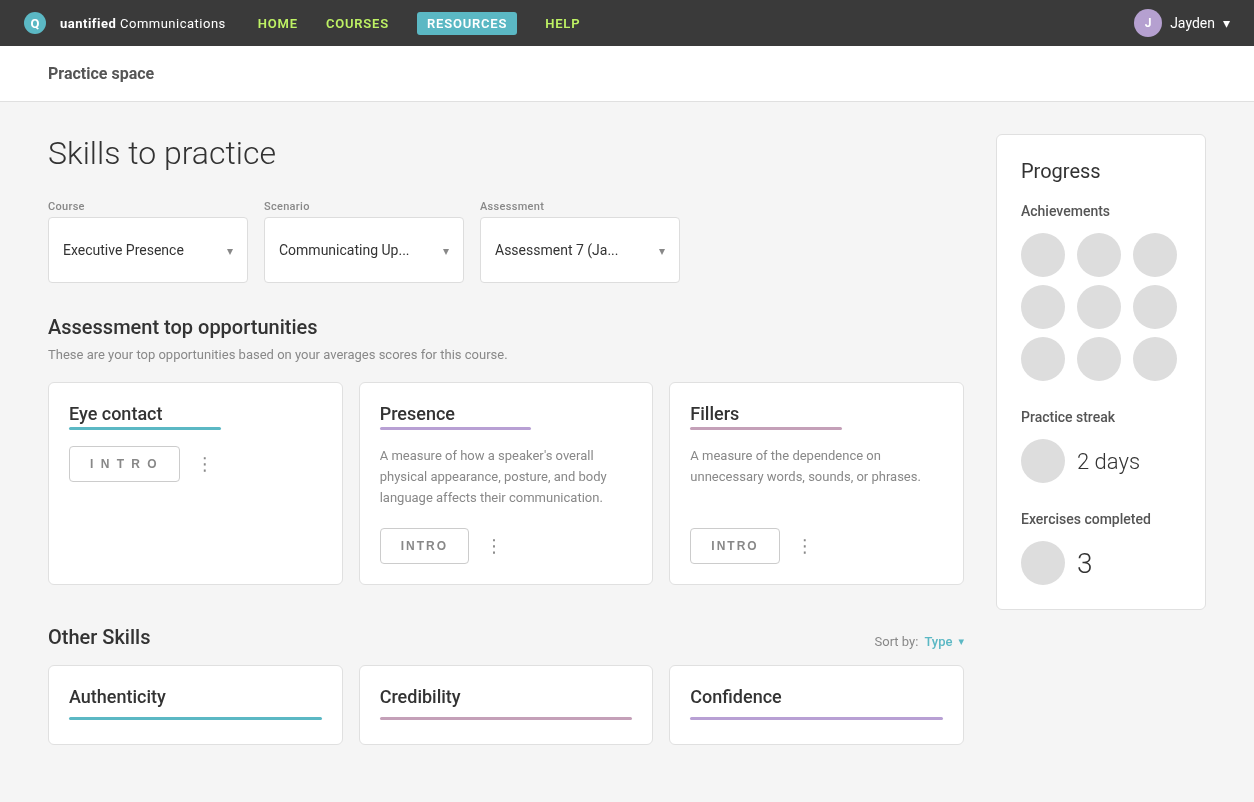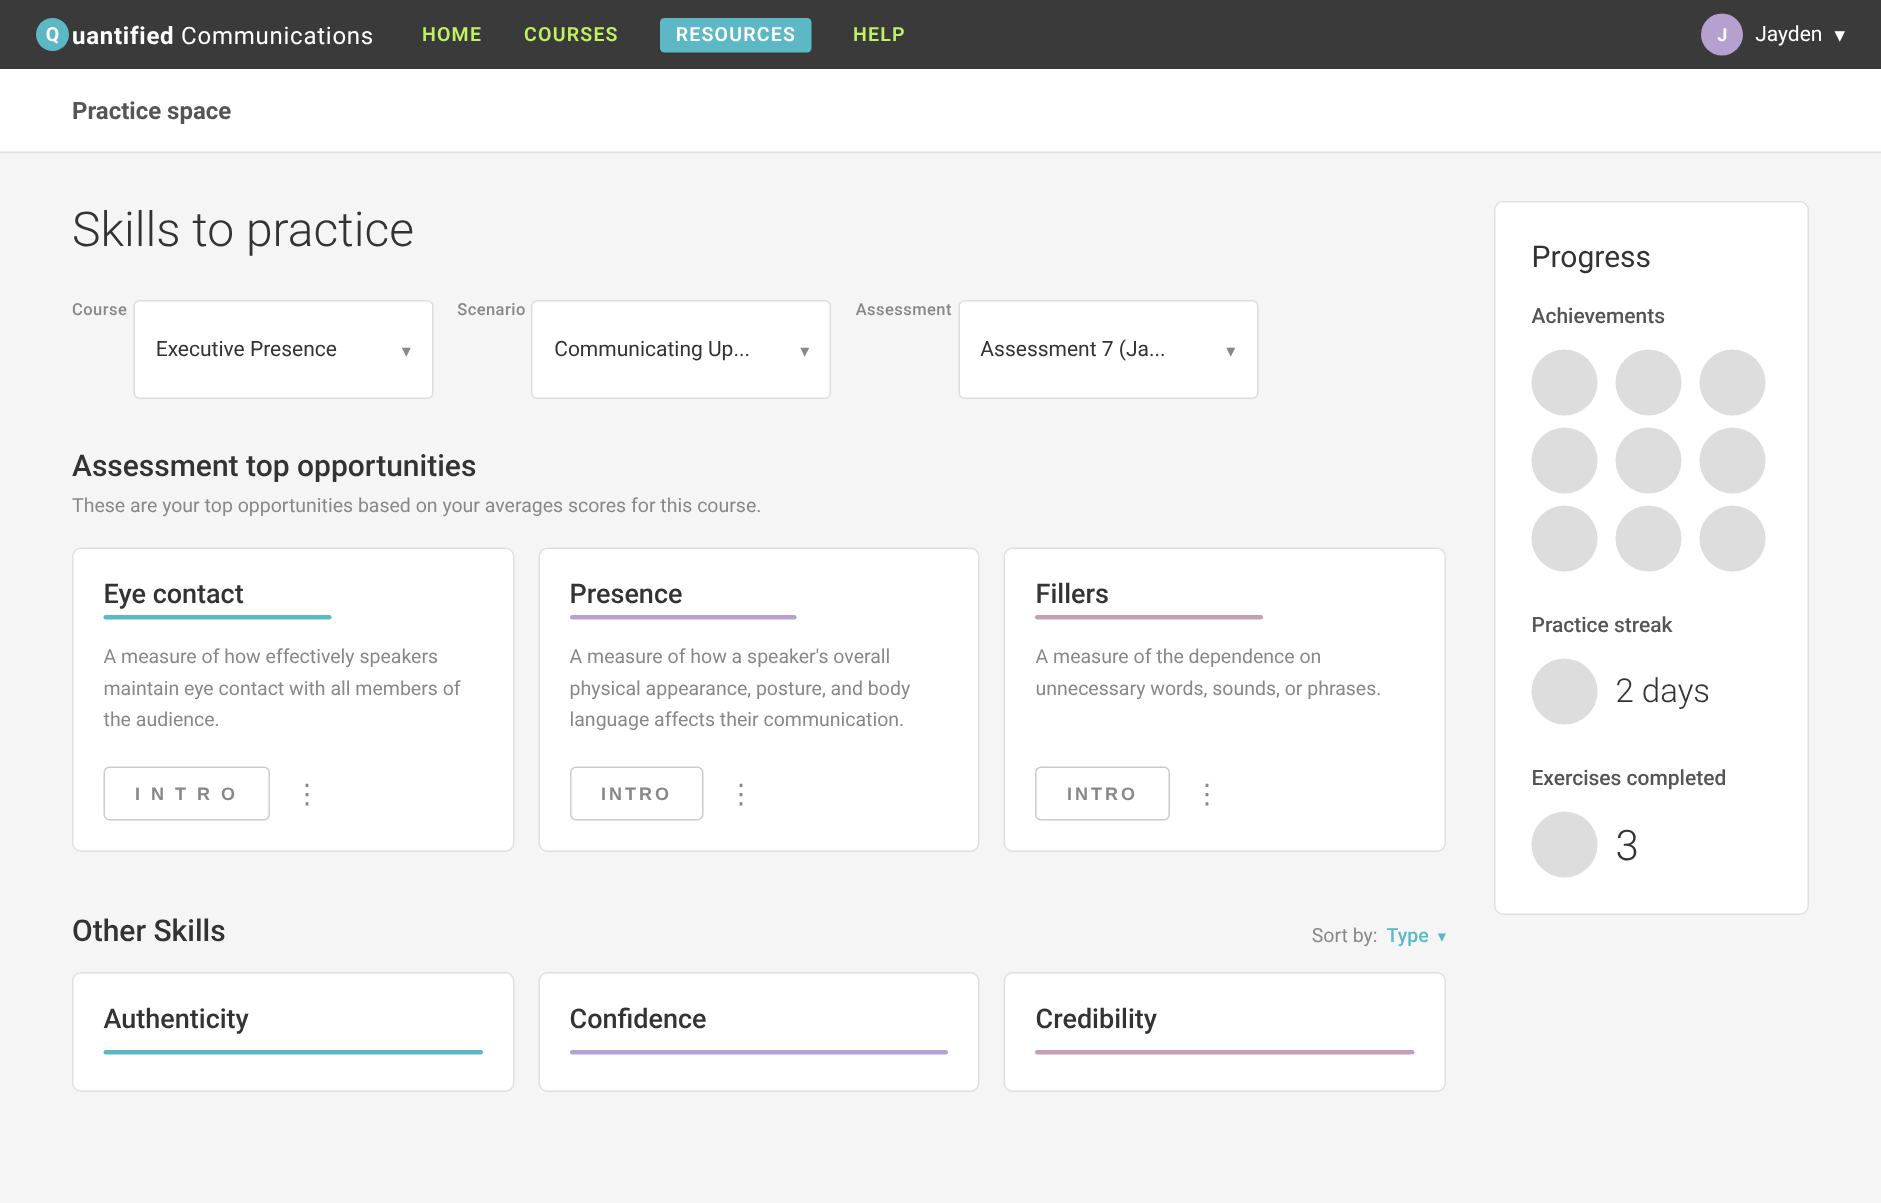--- a/index.html
+++ b/index.html
@@ -25,23 +25,24 @@
       display: inline-flex;
       align-items: center;
       justify-content: center;
       color: white;
       font-weight: bold;
       font-size: 13px;
       margin-right: 2px;
     }
     .brand-text {
       color: white;
-      font-size: 16px;
+      font-size: 13px;
       font-weight: 400;
       letter-spacing: 0.5px;
+      margin-left: 12px;
     }
     .brand-text strong { font-weight: 700; }
     .nav-links {
       display: flex;
       gap: 28px;
       flex: 1;
     }
     .nav-link {
       color: #bef264;
       text-decoration: none;
@@ -103,21 +104,21 @@
     }
 
     
     .filter-row {
       display: flex;
       gap: 16px;
       margin-bottom: 32px;
     }
     .filter-select {
       display: flex;
-      flex-direction: row;
+      flex-direction: column;
       gap: 4px;
     }
     .filter-label {
       font-size: 11px;
       color: #888;
       font-weight: 500;
       letter-spacing: 0.3px;
     }
     .filter-dropdown {
       background: white;
@@ -401,21 +402,20 @@
     </div>
 
     <h2 class="section-title">Assessment top opportunities</h2>
     <p class="section-subtitle">These are your top opportunities based on your averages scores for this course.</p>
 
     <div class="skill-cards">
 
       <div class="skill-card">
         <div class="skill-card-title">Eye contact</div>
         <div class="skill-card-bar bar-blue" style="width:60%;"></div>
-        <p class="skill-card-desc">A measure of how effectively speakers maintain eye contact with all members of the audience.</p>
         <div class="skill-card-actions">
           <button class="intro-btn">I N T R O</button>
           <button class="more-btn">⋮</button>
         </div>
       </div>
 
       <div class="skill-card">
         <div class="skill-card-title">Presence</div>
         <div class="skill-card-bar" style="width:60%; background:#b8a0d4;"></div>
         <p class="skill-card-desc">A measure of how a speaker's overall physical appearance, posture, and body language affects their communication.</p>
@@ -444,26 +444,26 @@
         <span class="sort-arrow">▾</span>
       </div>
     </div>
 
     <div class="other-skill-cards">
       <div class="other-skill-card">
         <div class="other-skill-card-title">Authenticity</div>
         <div class="other-skill-card-bar" style="background:#5bb8c4;"></div>
       </div>
       <div class="other-skill-card">
+        <div class="other-skill-card-title">Credibility</div>
+        <div class="other-skill-card-bar" style="background:#c4a0b8;"></div>
+      </div>
+      <div class="other-skill-card">
         <div class="other-skill-card-title">Confidence</div>
         <div class="other-skill-card-bar" style="background:#b8a0d4;"></div>
-      </div>
-      <div class="other-skill-card">
-        <div class="other-skill-card-title">Credibility</div>
-        <div class="other-skill-card-bar" style="background:#c4a0b8;"></div>
       </div>
     </div>
   </div>
 
   <div class="progress-panel">
     <div class="progress-panel-title">Progress</div>
 
     <div class="achievements-title">Achievements</div>
     <div class="badge-grid">
       <div class="badge-circle"></div>

